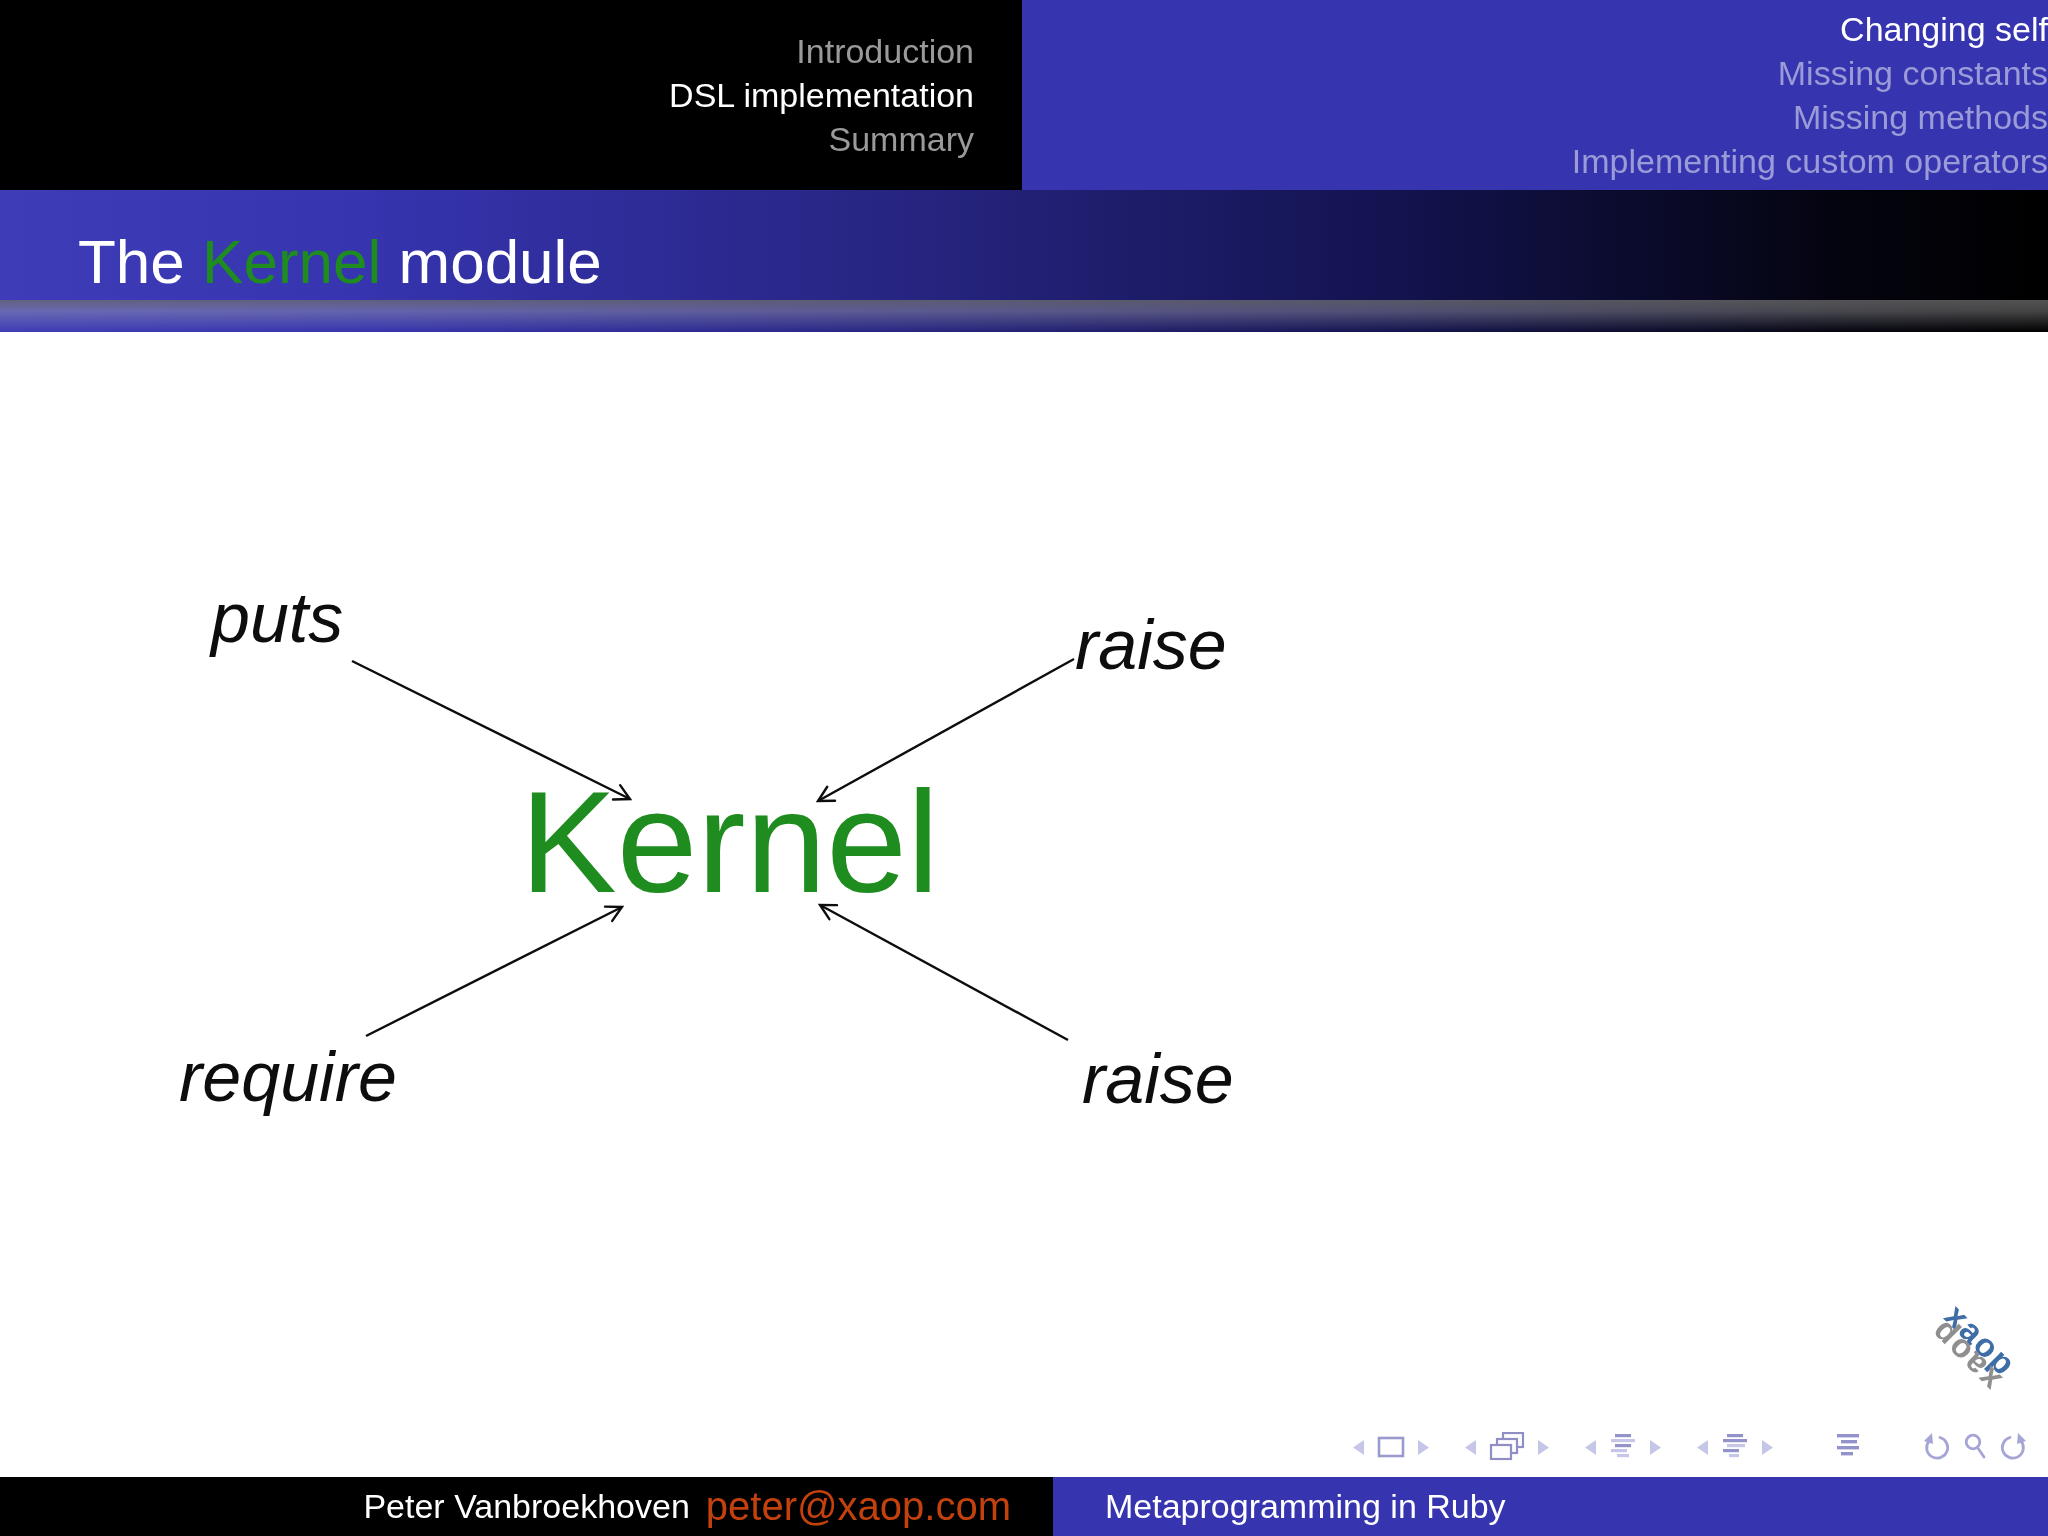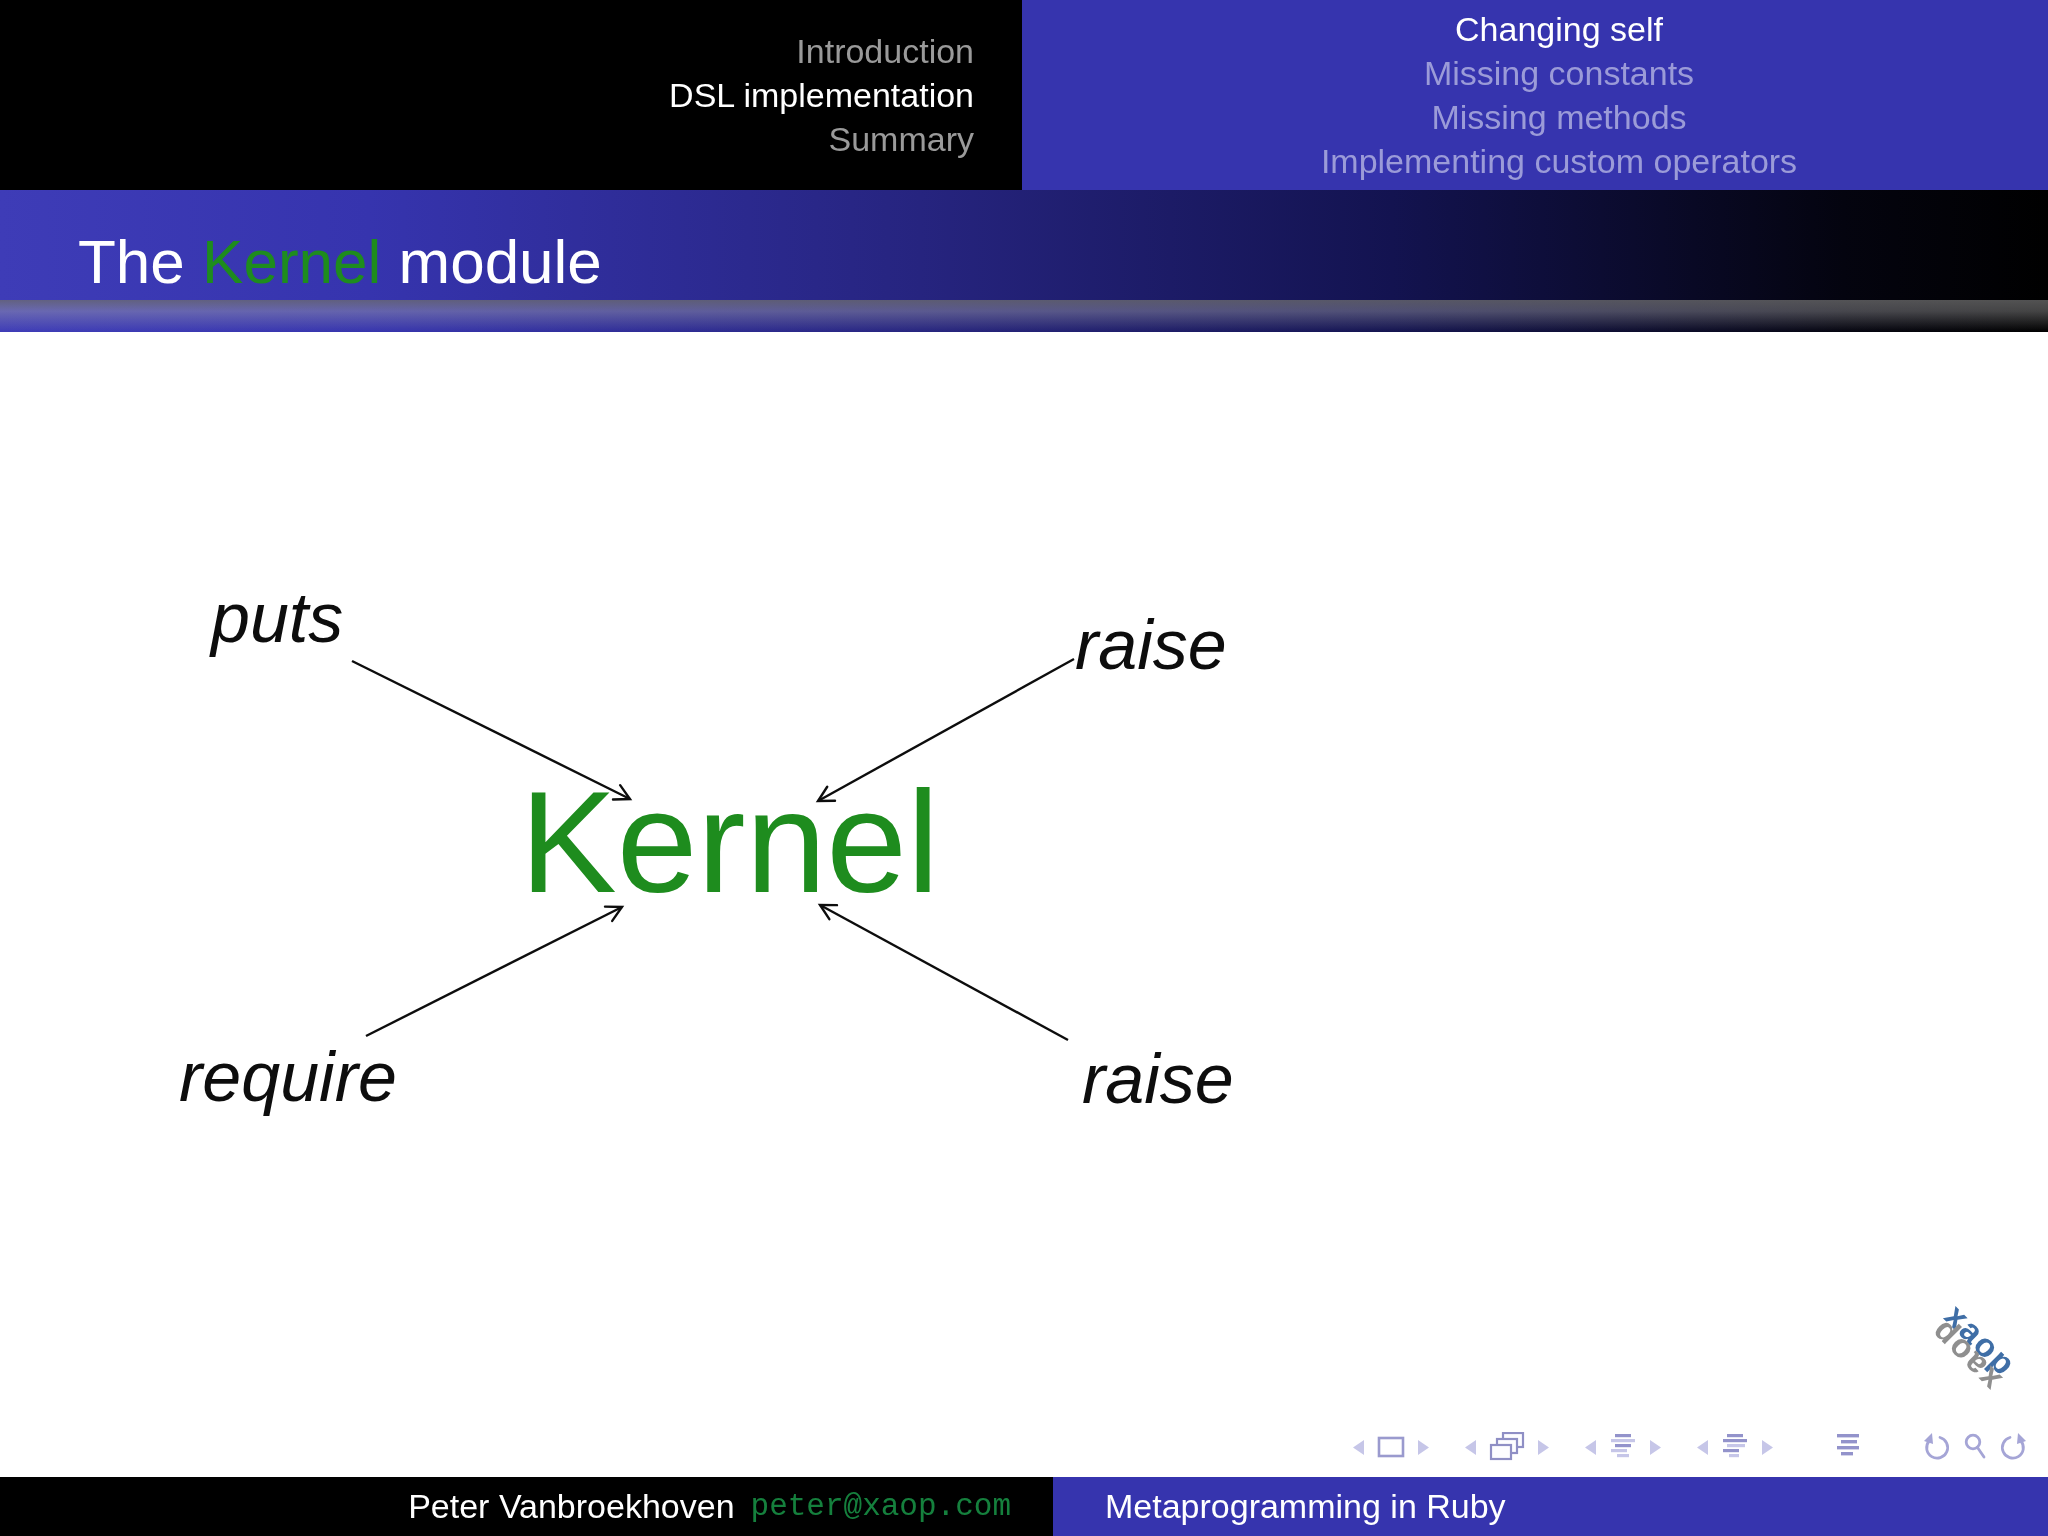--- a/index.html
+++ b/index.html
@@ -20,21 +20,21 @@
   }
   .header-left {
     width: 1022px; height: 100%;
     background: #000000;
     display: flex; flex-direction: column; justify-content: center; align-items: flex-end;
     padding-right: 48px; box-sizing: border-box;
   }
   .header-right {
     flex: 1; height: 100%;
     background: #3634ae;
-    display: flex; flex-direction: column; justify-content: center; align-items: center;
+    display: flex; flex-direction: column; justify-content: center; align-items: flex-end;
     padding-left: 48px; box-sizing: border-box;
   }
   .sec, .sub {
     font-size: 34px; line-height: 44px;
     cursor: pointer; white-space: nowrap;
   }
   .sec { color: #9a9a9a; }
   .sec.active { color: #ffffff; }
   .sub { color: #9b9bd8; }
   .sub.active { color: #ffffff; }
@@ -117,21 +117,21 @@
     display: flex;
   }
   .footer-left {
     width: 1053px; height: 100%;
     background: #000000;
     display: flex; align-items: center; justify-content: flex-end;
     padding-right: 42px; box-sizing: border-box;
     gap: 16px;
   }
   .footer-author { color: #ffffff; font-size: 34px; }
-  .footer-email  { color: #15803d; font-size: 31px; font-family: Liberation Mono, monospace; }
+  .footer-email  { color: #c2410c; font-size: 40px; font-family: Liberation Sans, sans-serif; }
   .footer-right {
     flex: 1; height: 100%;
     background: #3634ae;
     display: flex; align-items: center;
     padding-left: 52px; box-sizing: border-box;
   }
   .footer-talk { color: #ffffff; font-size: 34px; }
 </style>
 </head>
 <body>

